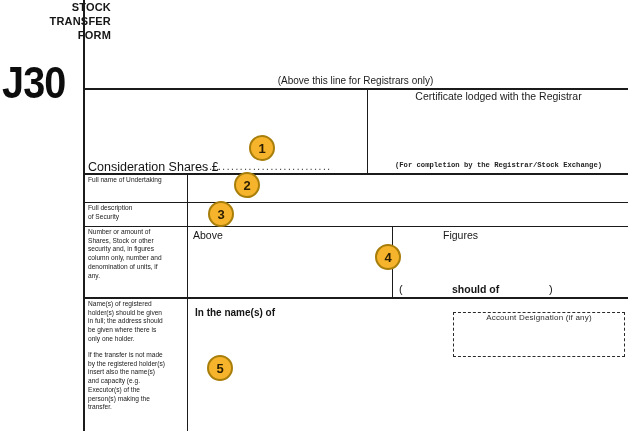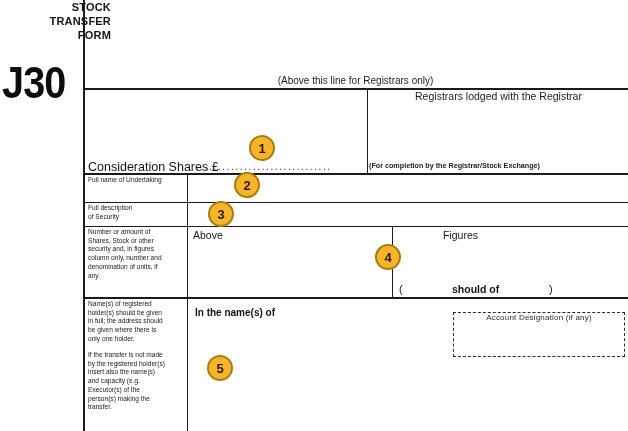--- a/index.html
+++ b/index.html
@@ -40,21 +40,21 @@
     text-align:center; font-size:10px; color:#1c1c1c;
   }
 
   
   .cert-title {
     left:369px; top:90px; width:259px;
     text-align:center; font-size:10.5px; color:#1c1c1c;
   }
   .cert-note {
     left:369px; top:161px; width:259px;
-    font-size:7.2px; font-weight:bold; color:#222;
+    text-align:center; font-size:7.2px; font-weight:bold; color:#222;font-family:Liberation Mono, monospace;
   }
 
   
   .consideration-label { left:88px; top:160px; font-size:12.5px; color:#141414; }
   .consideration-dots {
     left:196px; top:161px; width:136px;
     font-size:10px; letter-spacing:1.6px;
     overflow:hidden; white-space:nowrap; color:#333;
   }
 
@@ -112,21 +112,21 @@
   <div class="line" style="left:83px; top:0; width:1.5px; height:431px;"></div>
   <div class="line" style="left:83px; top:88px; width:545px; height:1.6px;"></div>
   <div class="line" style="left:367px; top:88px; width:1.2px; height:86px;"></div>
   <div class="line" style="left:83px; top:173px; width:545px; height:2.2px;"></div>
   <div class="line" style="left:187px; top:174px; width:1.2px; height:257px;"></div>
   <div class="line" style="left:83px; top:201.5px; width:545px; height:1.2px;"></div>
   <div class="line" style="left:83px; top:226px; width:545px; height:1.2px;"></div>
   <div class="line" style="left:392px; top:226px; width:1.2px; height:71px;"></div>
   <div class="line" style="left:83px; top:296.5px; width:545px; height:2px;"></div>
 
-  <div class="abs cert-title">Registrars lodged with the Registrar</div>
+  <div class="abs cert-title">Certificate lodged with the Registrar</div>
   <div class="abs cert-note">(For completion by the Registrar/Stock Exchange)</div>
   <div class="field" style="left:368px; top:100px; width:260px; height:60px;"></div>
 
   <div class="abs consideration-label">Consideration Shares £</div>
   <div class="abs consideration-dots">...................................</div>
 
   <div class="abs side-note" style="top:176px;">Full name of Undertaking</div>
   <div class="field" style="left:189px; top:175px; width:439px; height:26px;"></div>
 
   <div class="abs side-note pre" style="top:204px;">Full description

